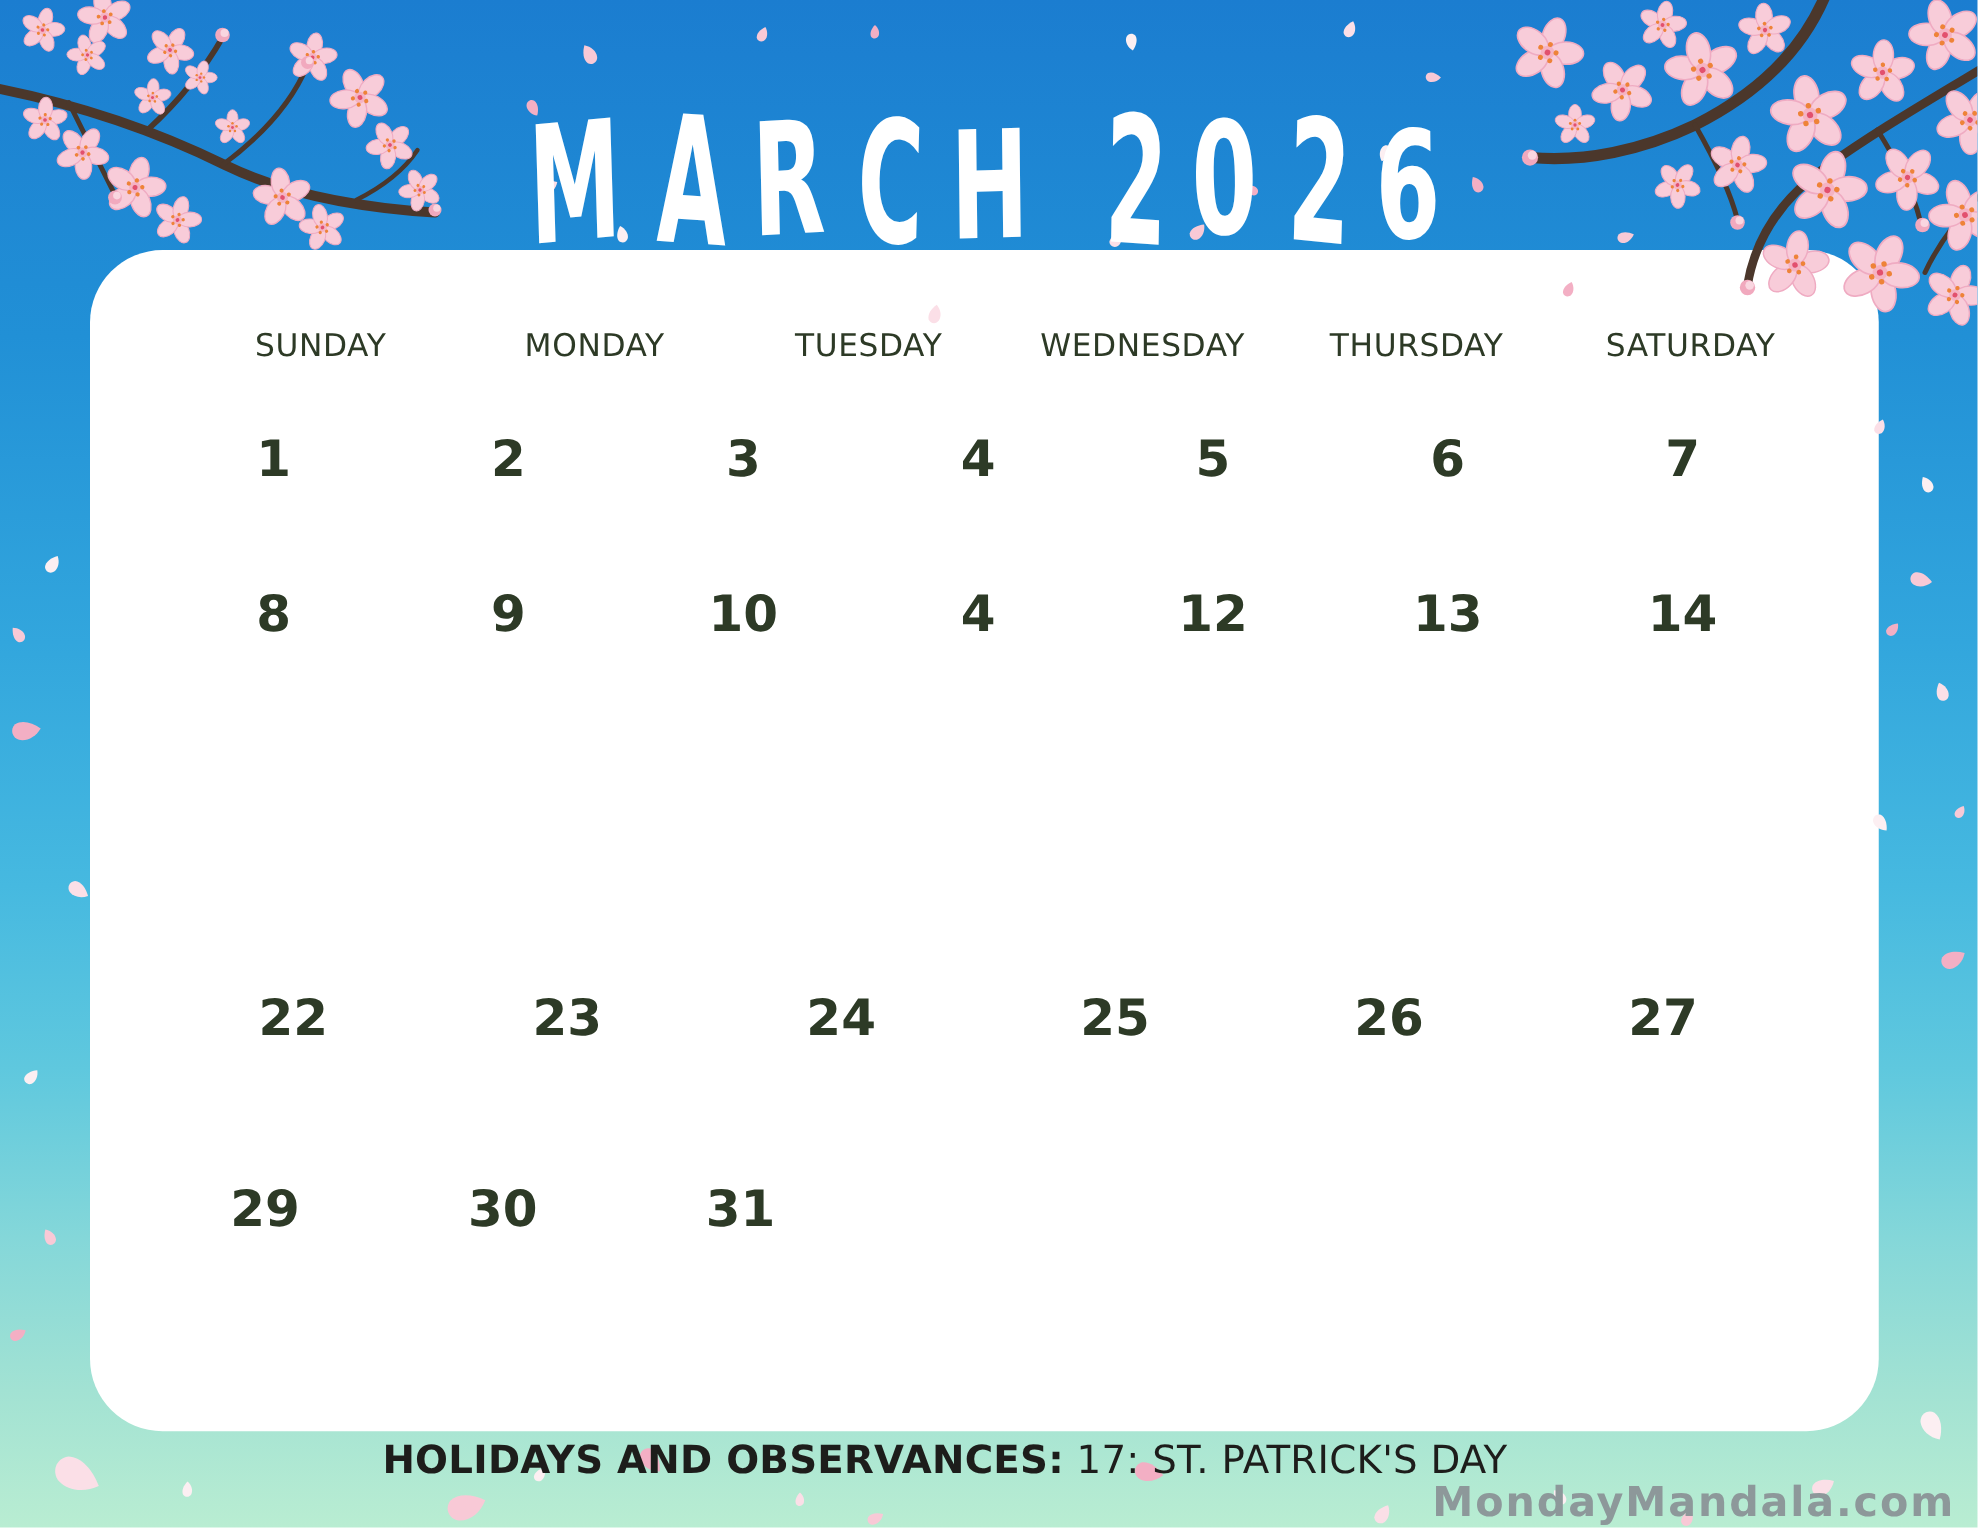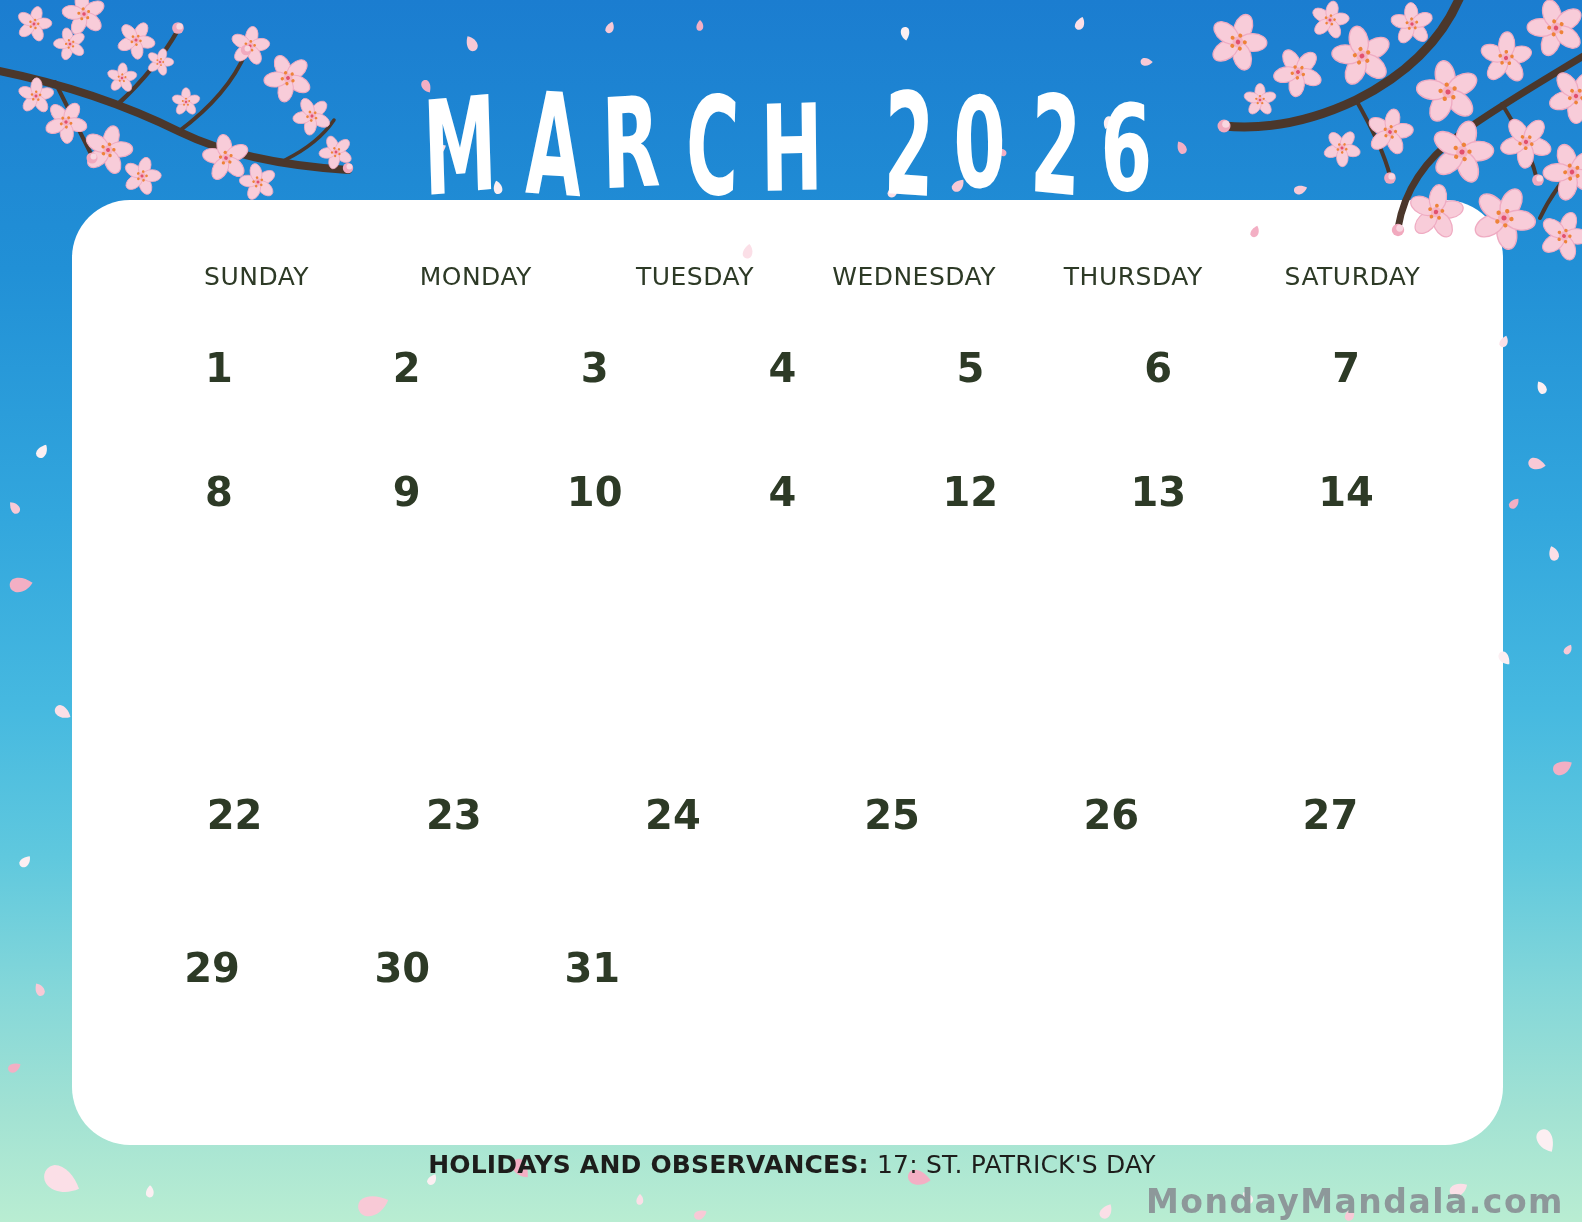--- a/index.html
+++ b/index.html
@@ -44,21 +44,21 @@
   .wr0{top:143px;} .wr1{top:267px;} .wr2{top:423px;} .wr3{top:590px;} .wr4{top:743px;gap:16px;}
   .date-cell{
     flex:1;text-align:center;font-weight:bold;font-size:40px;
     color:#2d3a26;transform:translateX(-22px);
   }
   
   .decor{position:absolute;left:0;top:0;z-index:4;pointer-events:none;}
   
   .footer-line{
     position:absolute;top:1150px;left:0;width:1512px;text-align:center;
-    z-index:6;font-size:25px;color:#1d1d1b;letter-spacing:.2px;margin-left:36px;
+    z-index:6;font-size:31px;color:#1d1d1b;letter-spacing:.2px;
   }
   .footer-label{font-weight:bold;}
   .footer-value{font-weight:500;}
   .watermark{
     position:absolute;top:1182px;right:18px;z-index:6;
     font-size:33px;font-weight:bold;color:#8d989a;letter-spacing:1.5px;
   }
 </style>
 </head>
 <body>

